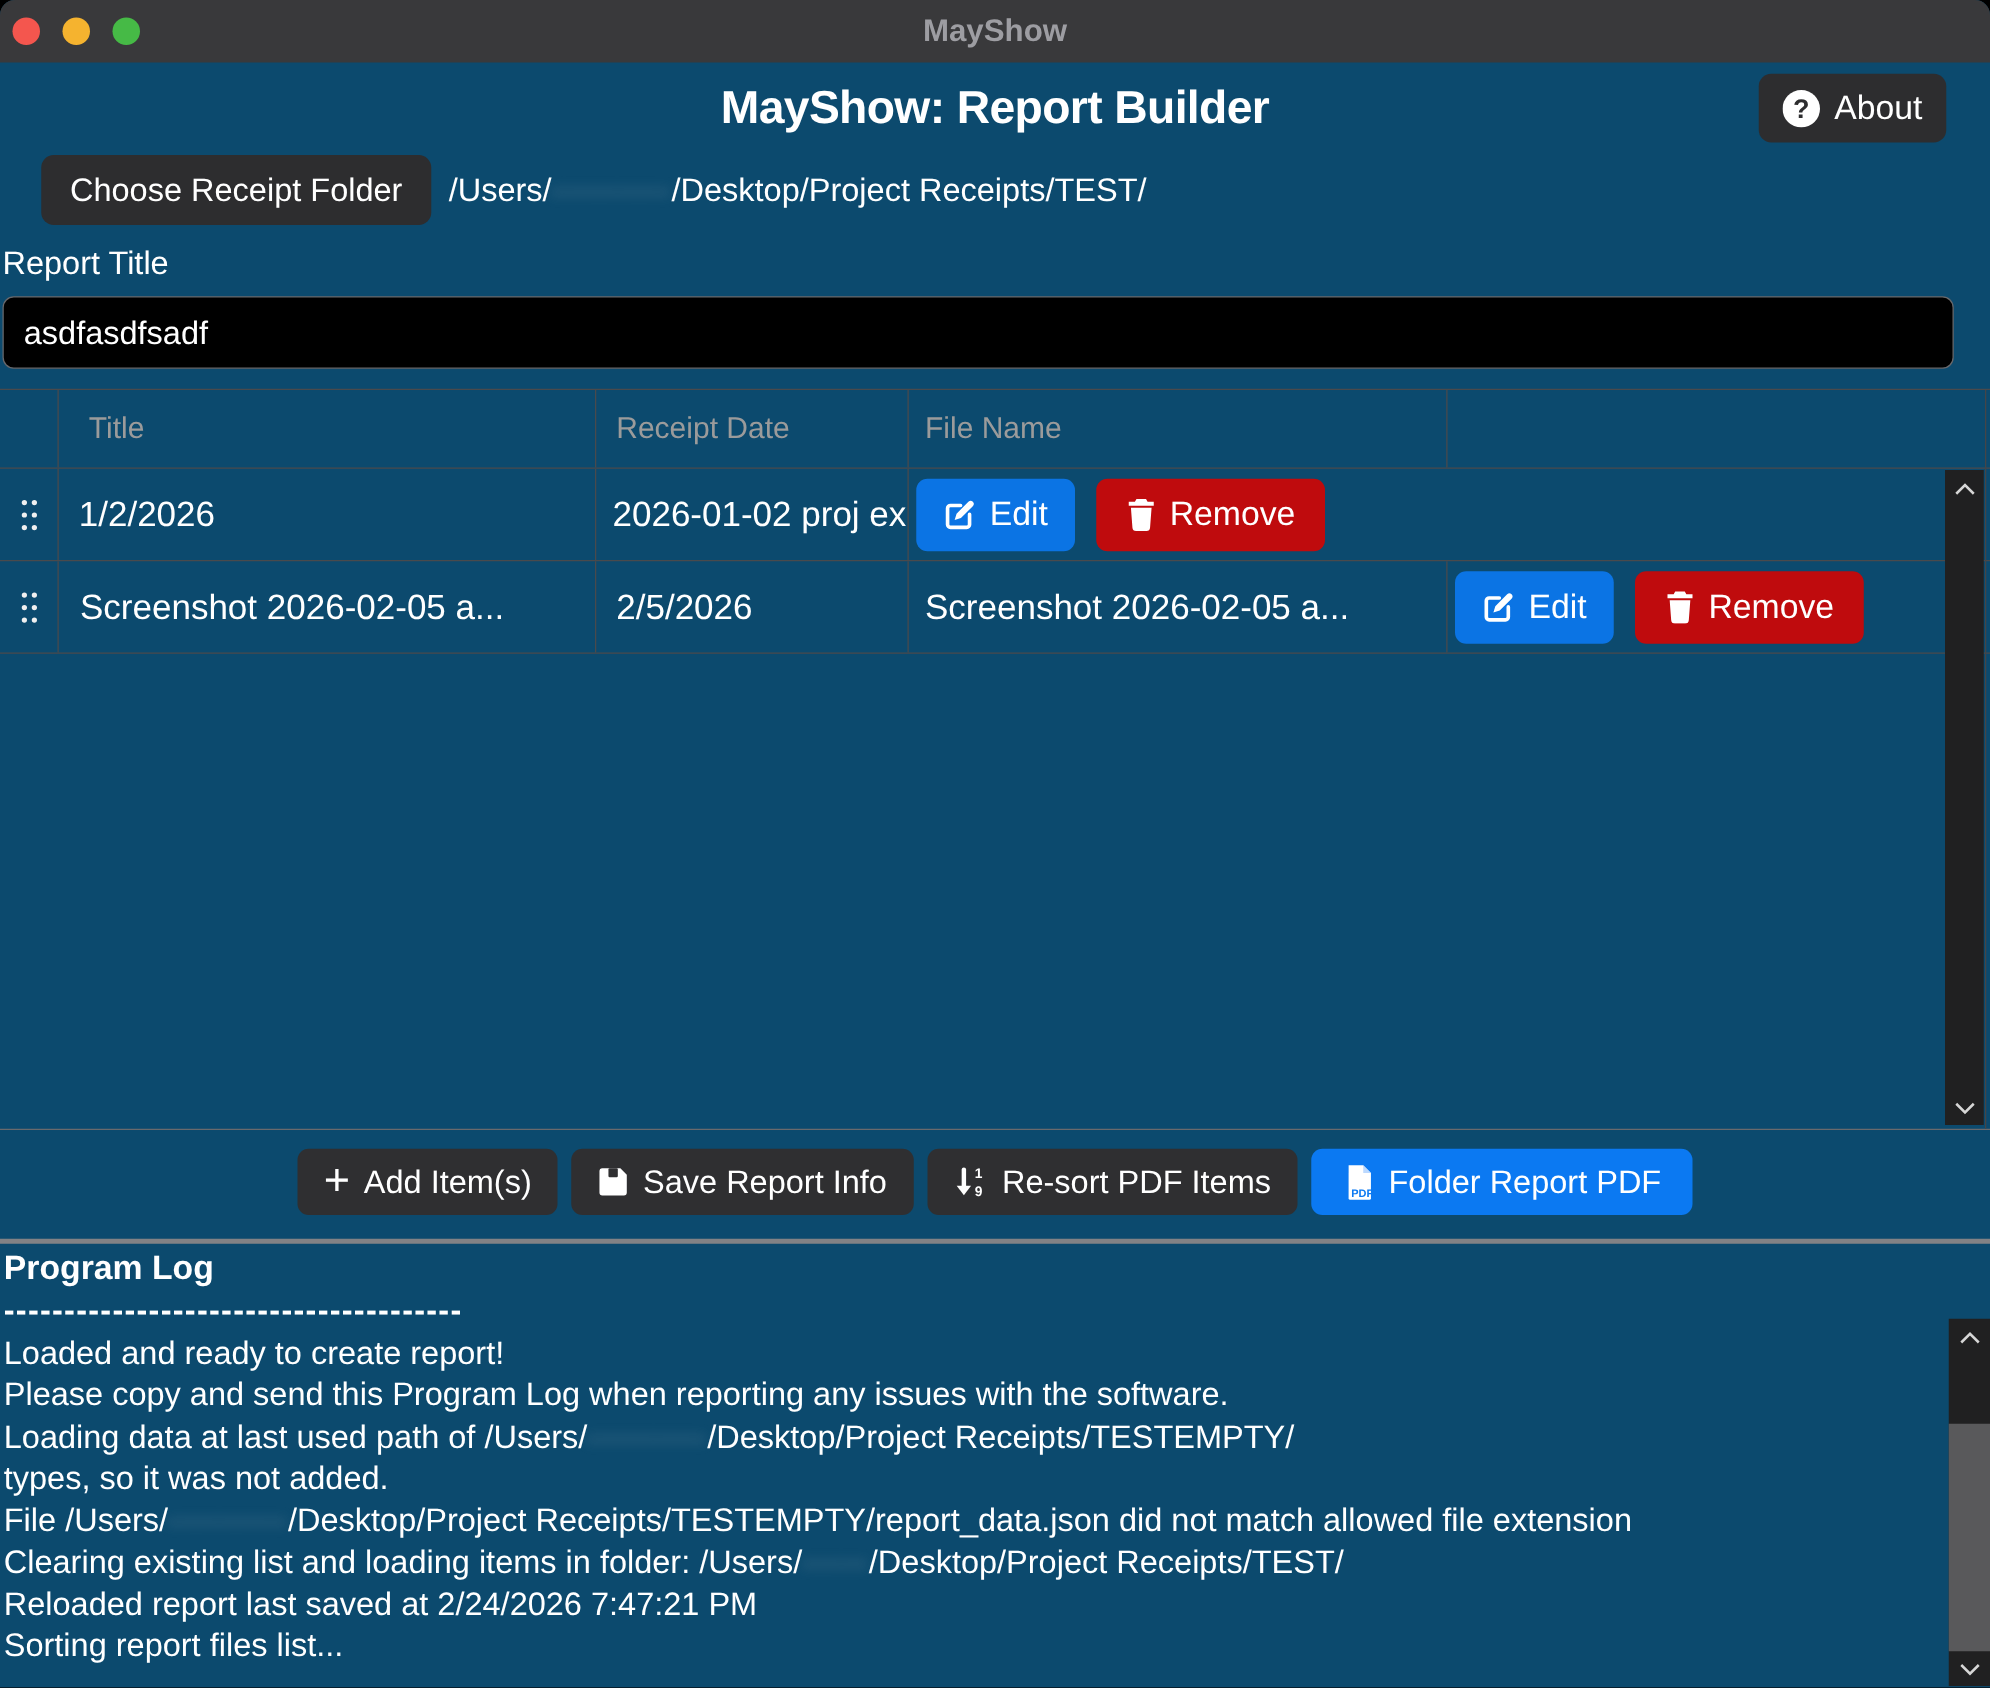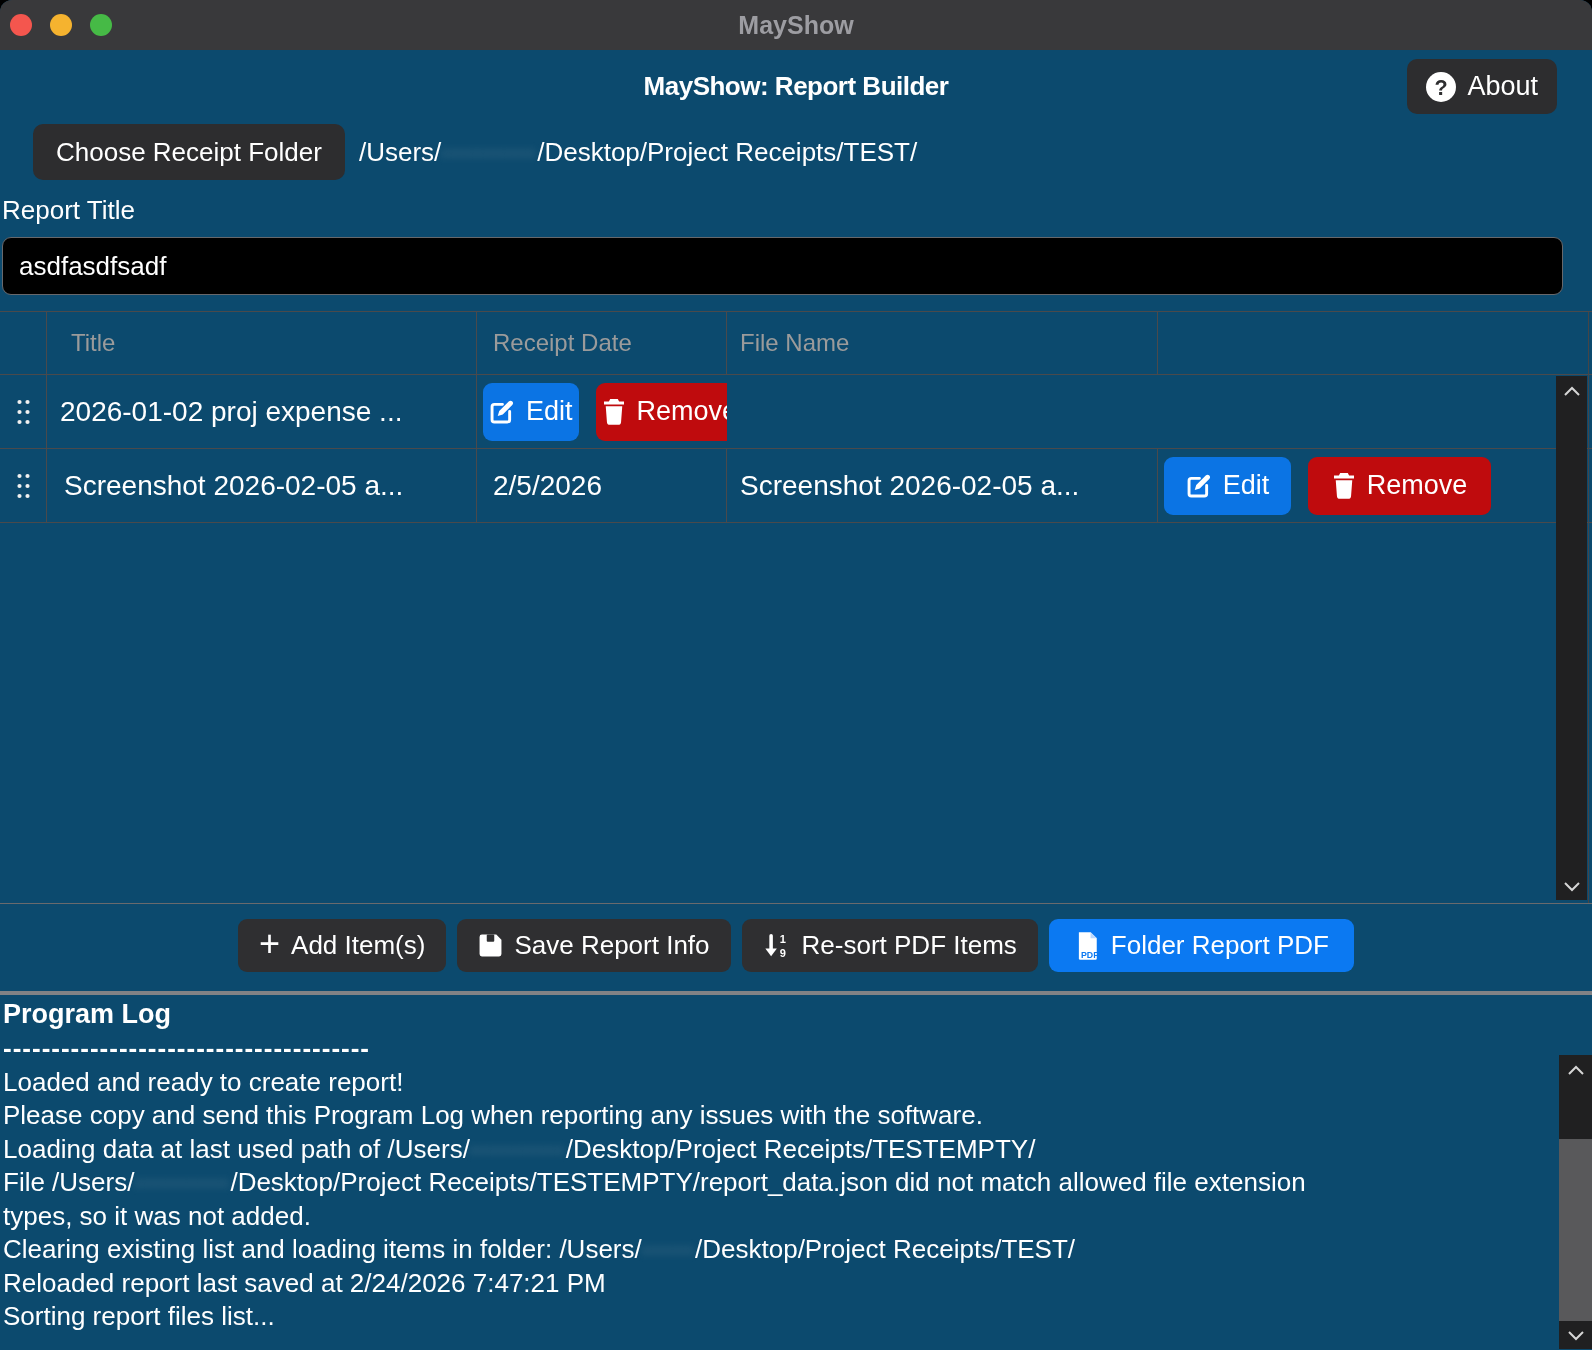--- a/index.html
+++ b/index.html
@@ -15,21 +15,21 @@
   .titlebar { height: 50px; background: #39393b; position: relative; }
   .lights { position: absolute; left: 10px; top: 0; height: 50px; display: flex; align-items: center; gap: 18px; }
   .light { width: 22px; height: 22px; border-radius: 50%; }
   .light.red { background: #f4564e; }
   .light.yellow { background: #f5b32f; }
   .light.green { background: #46ba46; }
   .win-title { position: absolute; left: 0; right: 0; top: 0; height: 50px; display: flex; align-items: center; justify-content: center; font-size: 25px; font-weight: 700; color: #9d9da2; }
 
   
   .app-header { position: relative; height: 58px; margin-top: 7px; }
-  .app-header h1 { margin: 0; text-align: center; font-size: 26px; line-height: 58px; font-weight: 700; letter-spacing: -0.5px; }
+  .app-header h1 { margin: 0; text-align: center; font-size: 37px; line-height: 58px; font-weight: 700; letter-spacing: -0.5px; }
   .about-btn { position: absolute; right: 35px; top: 2px; height: 55px; display: flex; align-items: center; gap: 11px; background: #2d2d2f; border: none; border-radius: 10px; padding: 0 19px; color: #fff; font-size: 27px; font-family: inherit; cursor: pointer; }
 
   
   .folder-row { margin-top: 9px; display: flex; align-items: center; gap: 14px; padding-left: 5px; margin-left: 28px; }
   .choose-btn { height: 56px; background: #2d2d2f; border: none; border-radius: 10px; padding: 0 23px; color: #fff; font-size: 26px; font-family: inherit; cursor: pointer; }
   .folder-path { font-size: 26px; color: #fff; display: flex; align-items: baseline; }
 
   .redact { filter: blur(5px); color: #d7d7d7; letter-spacing: 2px; }
 
   
@@ -133,20 +133,21 @@
             <g fill="#f0f0f0">
               <circle cx="3.5" cy="4" r="2.1"></circle>
               <circle cx="11.5" cy="4" r="2.1"></circle>
               <circle cx="3.5" cy="14" r="2.1"></circle>
               <circle cx="11.5" cy="14" r="2.1"></circle>
               <circle cx="3.5" cy="24" r="2.1"></circle>
               <circle cx="11.5" cy="24" r="2.1"></circle>
             </g>
           </svg>
       </div>
+      <div class="cell c-date">1/2/2026</div>
       <div class="cell c-file">2026-01-02 proj expense ...</div>
       <div class="cell c-actions">
         <button class="row-btn edit-btn">
           <span class="icon">
             <svg width="26" height="26" viewBox="0 0 17 17">
                 <path d="M13.5 8.2v5.3A1.5 1.5 0 0 1 12 15H3.5A1.5 1.5 0 0 1 2 13.5V5a1.5 1.5 0 0 1 1.5-1.5h5.3" fill="none" stroke="#fff" stroke-width="1.9" stroke-linecap="round"></path>
                 <path d="M15.1 1.4a1.8 1.8 0 0 1 .1 2.5l-6.2 6.2-3.3 1 1-3.3 6.2-6.2a1.8 1.8 0 0 1 2.2-.2z" fill="#fff"></path>
               </svg>
           </span>
           <span>Edit</span>
@@ -255,22 +256,22 @@
   </div>
 
   <div class="log-sep"></div>
   <div class="log">
     <div class="log-heading">Program Log</div>
     <div class="log-lines">
       <div class="log-line dashes"><span>--------------------------------------</span></div>
       <div class="log-line"><span>Loaded and ready to create report!</span></div>
       <div class="log-line"><span>Please copy and send this Program Log when reporting any issues with the software.</span></div>
       <div class="log-line"><span>Loading data at last used path of /Users/</span><span class="redact">·········</span><span>/Desktop/Project Receipts/TESTEMPTY/</span></div>
+      <div class="log-line"><span>types, so it was not added.</span></div>
       <div class="log-line"><span>File /Users/</span><span class="redact">·········</span><span>/Desktop/Project Receipts/TESTEMPTY/report_data.json did not match allowed file extension</span></div>
-      <div class="log-line"><span>types, so it was not added.</span></div>
       <div class="log-line"><span>Clearing existing list and loading items in folder: /Users/</span><span class="redact">·····</span><span>/Desktop/Project Receipts/TEST/</span></div>
       <div class="log-line"><span>Reloaded report last saved at 2/24/2026 7:47:21 PM</span></div>
       <div class="log-line"><span>Sorting report files list...</span></div>
     </div>
 
     <div class="vscroll log-scroll">
       <div class="up">
         <svg width="20" height="13" viewBox="0 0 20 13">
             <polyline points="3,10 10,3 17,10" fill="none" stroke="#d6d6d6" stroke-width="2"></polyline>
           </svg>

